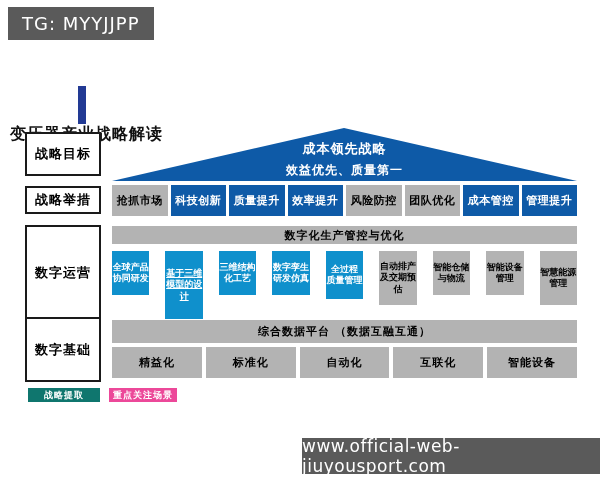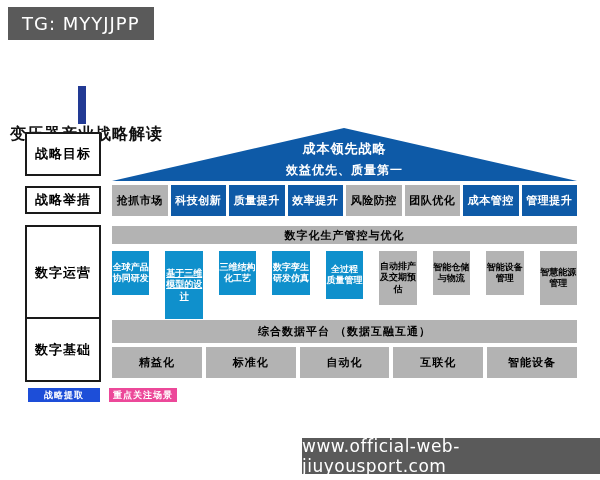--- a/index.html
+++ b/index.html
@@ -58,21 +58,21 @@
   .platform-bar{position:absolute;left:112px;top:320px;width:465px;height:23px;background:#b3b3b3;
                 display:flex;align-items:center;justify-content:center;
                 font-size:11px;font-weight:700;color:#000;letter-spacing:1px;}
 
   
   .foundation{position:absolute;left:112px;top:347px;width:465px;height:31px;display:flex;gap:4px;}
   .f{flex:1;background:#b3b3b3;color:#000;display:flex;align-items:center;justify-content:center;
      font-size:11px;font-weight:700;letter-spacing:1px;}
 
   
-  .legend-a{position:absolute;left:28px;top:388px;width:72px;height:14px;background:#1d4ed8;
+  .legend-a{position:absolute;left:28px;top:388px;width:72px;height:14px;background:#0f766e;
             color:#fff;font-size:9px;font-weight:700;display:flex;align-items:center;justify-content:center;
             letter-spacing:1px;}
   .legend-b{position:absolute;left:109px;top:388px;width:68px;height:14px;background:#ec4899;
             color:#fff;font-size:9px;font-weight:700;display:flex;align-items:center;justify-content:center;
             letter-spacing:1px;}
 
   
   .footer{position:absolute;left:302px;top:438px;width:298px;height:36px;background:#5a5a5a;
           color:#fff;font-size:17px;display:flex;align-items:center;justify-content:center;
           letter-spacing:0.5px;}

